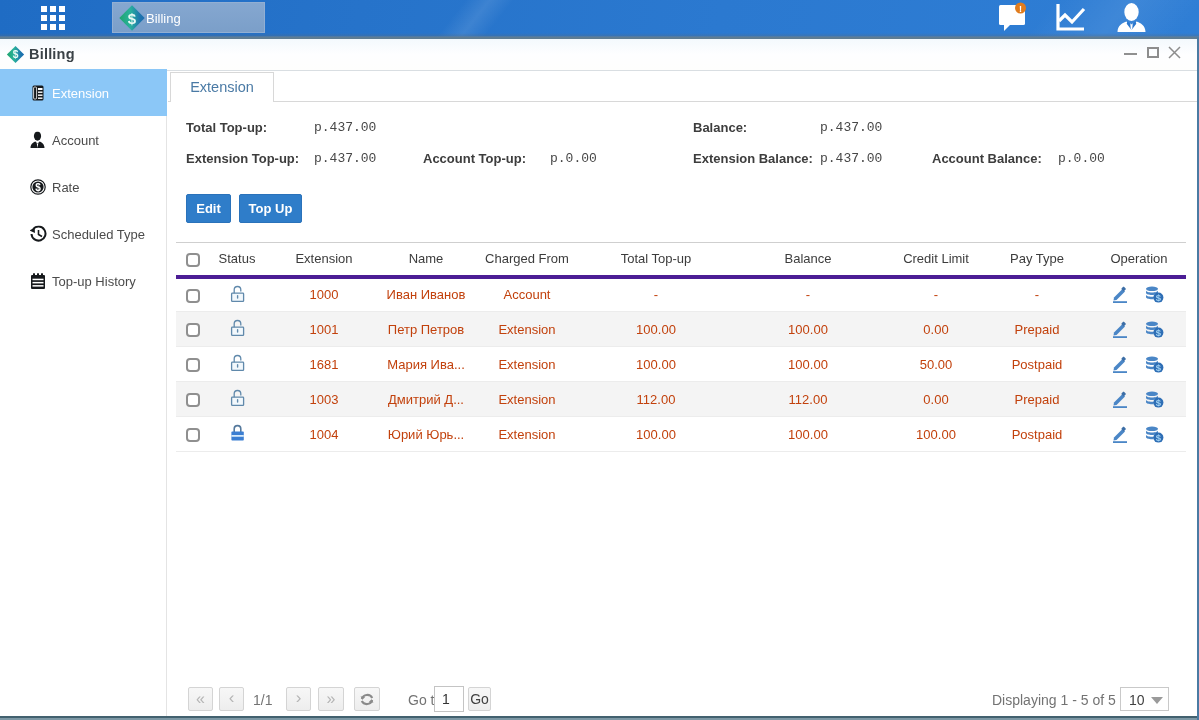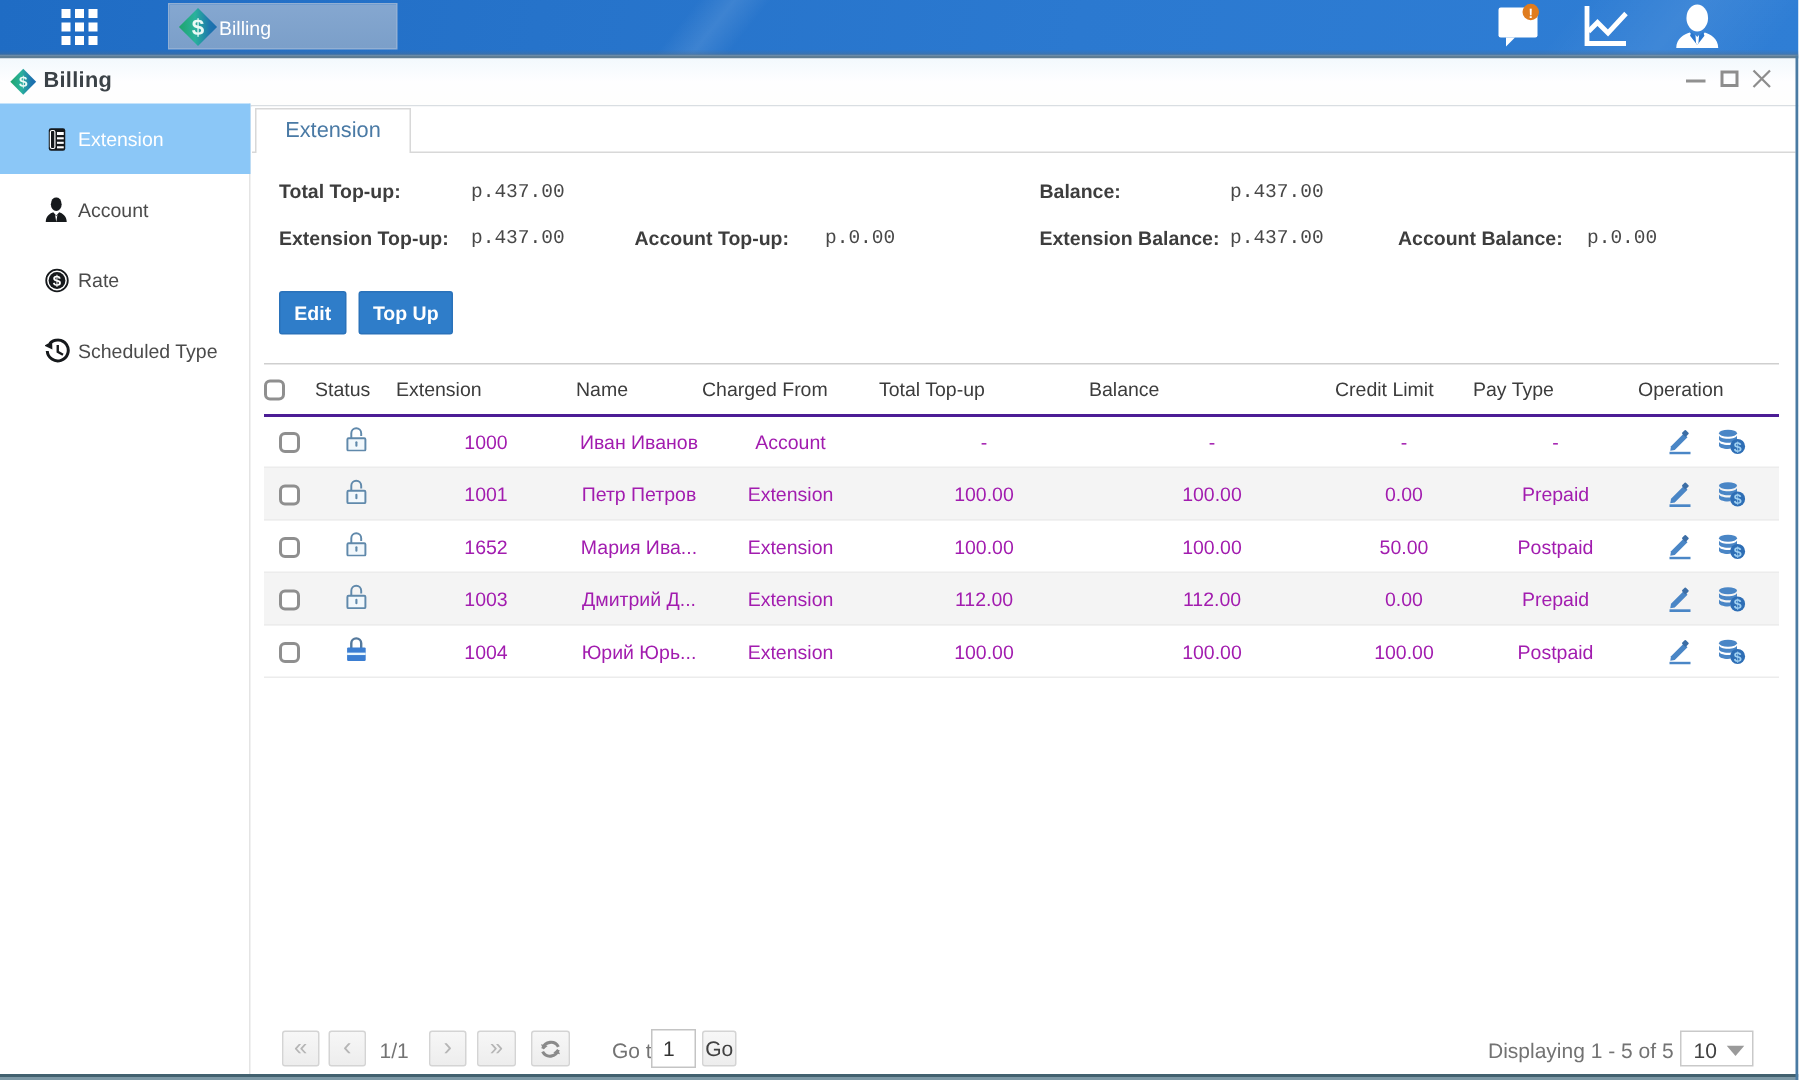--- a/index.html
+++ b/index.html
@@ -53,22 +53,22 @@
 
 .lab { position:absolute; font-size:13px; font-weight:bold; color:#3d3d3d; white-space:nowrap; }
 .val { position:absolute; font-size:13px; color:#474747; white-space:nowrap;font-family:Liberation Mono, monospace; }
 
 
 .bluebtn { position:absolute; background:#2f7dc9; border:1px solid #2a72ba; border-radius:2px;
   color:#fff; font-size:13px; font-weight:bold; text-align:center; }
 
 
 #tbl { position:absolute; left:8px; top:171px; width:1010px; border-collapse:collapse; table-layout:fixed; }
-#tbl th { font-size:13px; font-weight:normal; color:#3c3c3c; height:34px; border-top:1px solid #cfcfcf; border-bottom:2px solid #4c1d95; text-align:left; }
-#tbl td { font-size:13px; color:#a21caf; height:35px; text-align:center; border-bottom:1px solid #ececec; }
+#tbl th { font-size:13px; font-weight:normal; color:#3c3c3c; height:34px; border-top:1px solid #cfcfcf; border-bottom:4px solid #4c1d95; text-align:center; }
+#tbl td { font-size:13px; color:#c2410c; height:35px; text-align:center; border-bottom:1px solid #ececec; }
 #tbl tr.alt td { background:#f4f4f4; }
 .cb { display:inline-block; width:14px; height:14px; border:2px solid #8f8f8f; border-radius:4px; background:#fff; vertical-align:middle; }
 
 
 #pager { position:absolute; left:0; top:0; width:100%; height:0; }
 .pbtn { position:absolute; top:687px; height:24px; background:linear-gradient(#f7f7f7,#ededed); border:1px solid #d4d4d4; border-radius:2px; color:#b5b5b5; text-align:center; }
 .ptxt { position:absolute; font-size:14px; color:#737373; white-space:nowrap; }
 </style>
 </head>
 <body>
@@ -180,20 +180,33 @@
       </div>
     <div class="sitem" style="top:141px">
         <span class="ic">
       <svg width="17" height="17" viewBox="0 0 17 17">
         <path d="M3.2 3.5 A7 7 0 1 1 1.5 8.5" fill="none" stroke="#16191c" stroke-width="2"></path>
         <path d="M0 3.2 L6 3.2 L3.4 8.2 Z" fill="#16191c" transform="rotate(-30 3 5)"></path>
         <path d="M8.5 4.5 L8.5 9 L12 11" fill="none" stroke="#16191c" stroke-width="1.6"></path>
       </svg></span>
         <span class="tx">Scheduled Type</span>
       </div>
+    <div class="sitem" style="top:188px">
+        <span class="ic">
+      <svg width="16" height="17" viewBox="0 0 16 17">
+        <rect x="1" y="2.5" width="14" height="14" rx="1" fill="#16191c"></rect>
+        <rect x="3" y="0.8" width="2" height="3" fill="#16191c"></rect>
+        <rect x="7" y="0.8" width="2" height="3" fill="#16191c"></rect>
+        <rect x="11" y="0.8" width="2" height="3" fill="#16191c"></rect>
+        <rect x="2.5" y="6.2" width="11" height="1.5" fill="#fff"></rect>
+        <rect x="2.5" y="9.4" width="11" height="1.5" fill="#fff"></rect>
+        <rect x="2.5" y="12.6" width="11" height="1.5" fill="#fff"></rect>
+      </svg></span>
+        <span class="tx">Top-up History</span>
+      </div>
   </div>
 
   <div id="content" class="abs">
     <div id="tabline"></div>
     <div id="tab">Extension</div>
 
     <div class="lab" style="left:18px;top:49px">Total Top-up:</div>
     <div class="val" style="left:146px;top:49px">p.437.00</div>
     <div class="lab" style="left:525px;top:49px">Balance:</div>
     <div class="val" style="left:652px;top:49px">p.437.00</div>
@@ -288,21 +301,21 @@
   <text x="13.4" y="15" font-size="9.5" font-weight="bold" fill="#9fd0f2" text-anchor="middle" font-family="Liberation Sans">$</text>
 </svg></td>
       </tr>
       <tr>
         <td><span class="cb"></span></td>
             <td><svg width="15" height="17" viewBox="0 0 15 17">
   <rect x="1.6" y="8.2" width="12" height="8.2" rx="0.8" fill="#f2f8fc" stroke="#6089ab" stroke-width="1.3"></rect>
   <path d="M4.2 8.2 L4.2 4.8 A3.3 3.3 0 0 1 10.8 4.8 L10.8 6.6" fill="none" stroke="#6089ab" stroke-width="1.3"></path>
   <rect x="6.9" y="10.1" width="1.4" height="3.7" rx="0.7" fill="#6089ab"></rect>
 </svg></td>
-            <td>1652</td>
+            <td>1681</td>
             <td>Мария Ива...</td>
             <td>Extension</td>
         <td>100.00</td>
             <td>100.00</td>
             <td>50.00</td>
             <td>Postpaid</td>
             <td><svg width="18" height="17" viewBox="0 0 18 17" style="vertical-align:middle;position:relative;left:-2px">
   <path d="M3 11.5 L11.5 3 L14 5.5 L5.5 14 L2.5 14.5 Z" fill="#4a86c6"></path>
   <rect x="10.8" y="1.2" width="3.6" height="3.4" rx="0.6" transform="rotate(45 12.6 2.9)" fill="#3c6ea6"></rect>
   <rect x="2" y="15.2" width="14" height="1.8" fill="#4a86c6"></rect>

